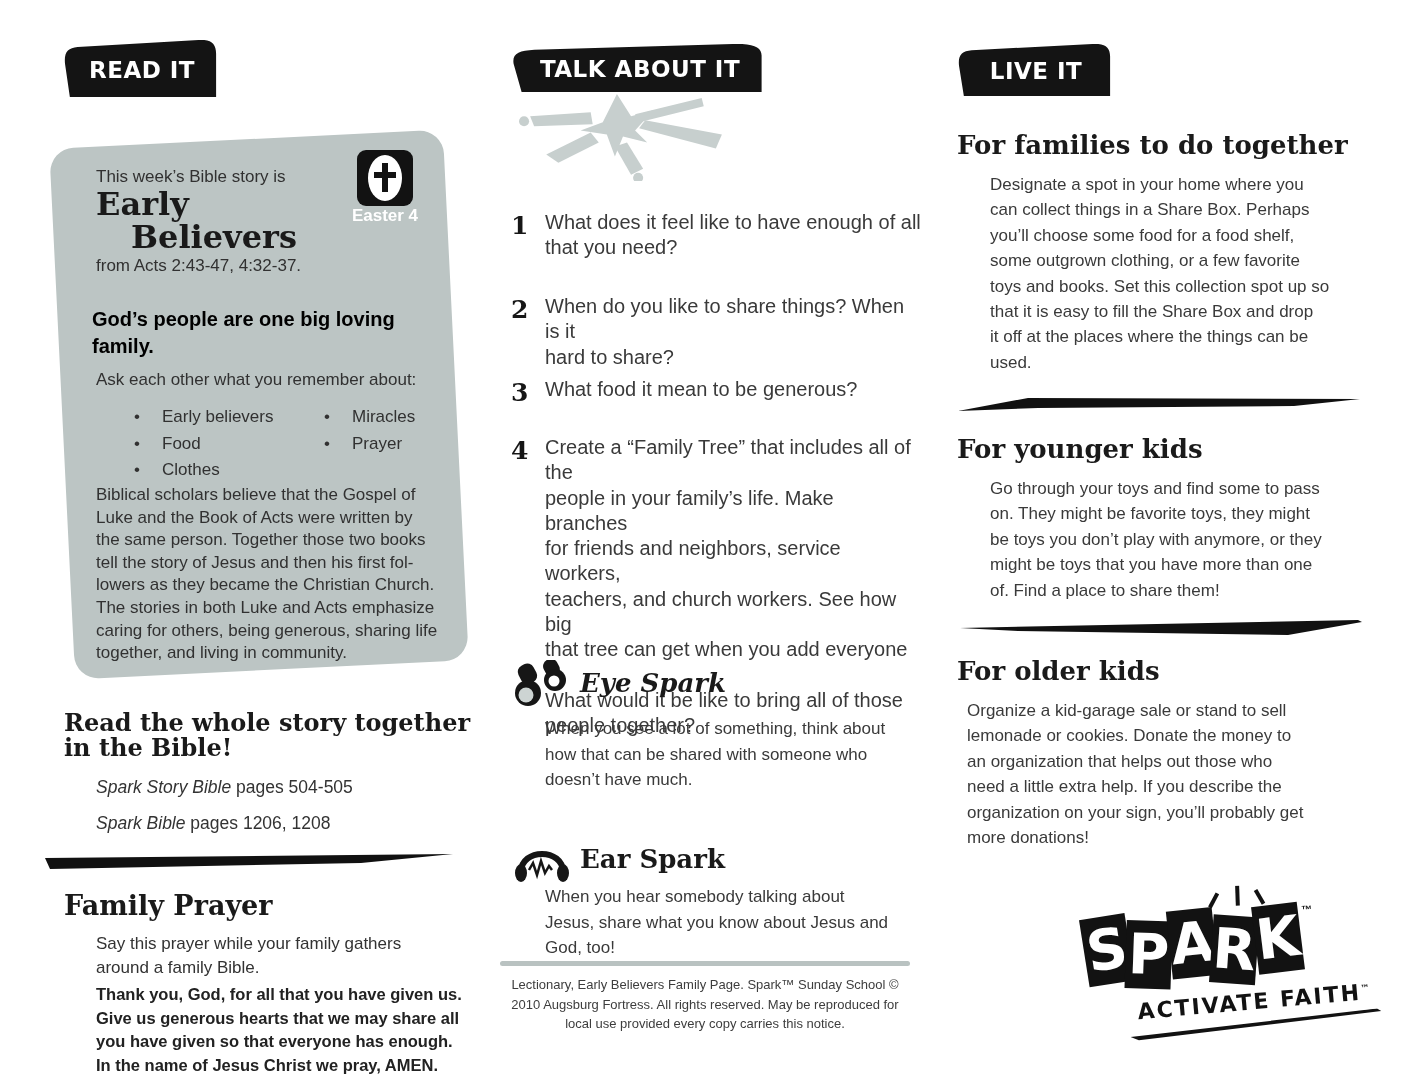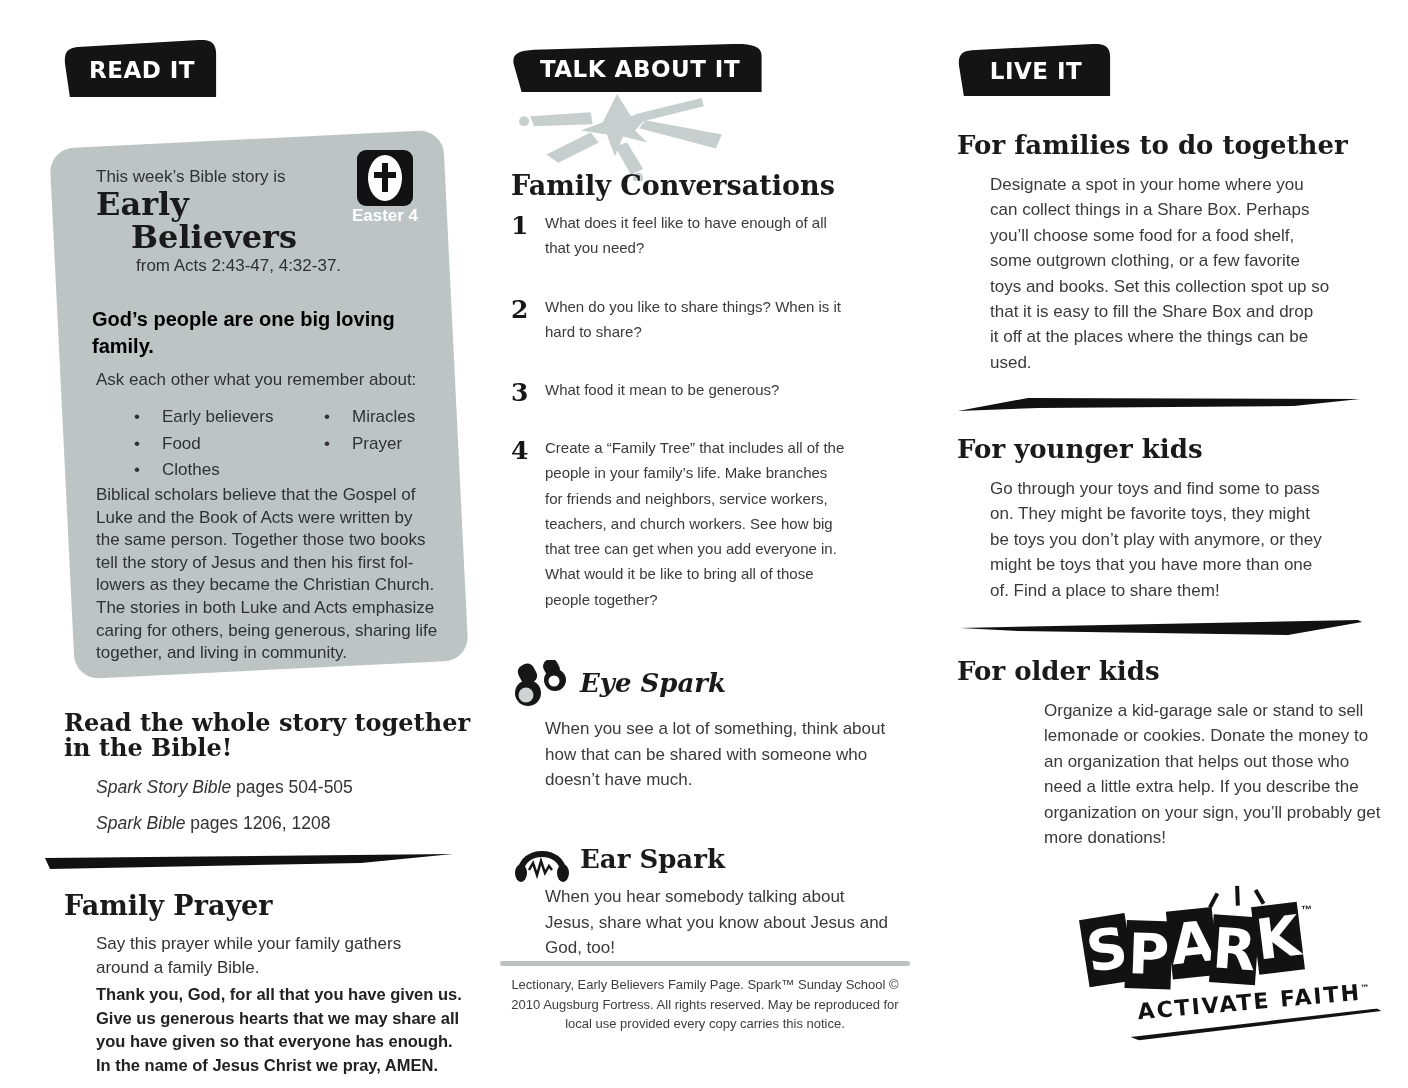--- a/index.html
+++ b/index.html
@@ -19,21 +19,21 @@
   .card-bg{left:62px;top:139px;width:394px;height:531px;background:#bcc5c4;border-radius:24px;
       transform:rotate(-2.8deg);}
   .slab{font-family:"DejaVu Serif",serif;font-weight:bold;color:#1a1a1a;}
   .story-intro{left:96px;top:167px;font-size:17px;color:#313131;}
   .story-title1{left:96px;top:188px;font-size:32px;line-height:1;}
   .story-title2{left:131px;top:221px;font-size:32px;line-height:1;}
   .badge{left:357px;top:150px;width:56px;height:56px;}
   .badge svg{width:56px;height:56px;}
   .badge-label{left:342px;top:206px;width:86px;text-align:center;color:#ffffff;
       font-weight:bold;font-size:17px;}
-  .story-ref{left:96px;top:256px;font-size:17px;color:#313131;margin-left:40px;}
+  .story-ref{left:96px;top:256px;font-size:17px;color:#313131;}
   .story-theme{left:92px;top:306px;font-size:20px;font-weight:bold;color:#000000;
       line-height:1.35;white-space:pre-line;}
   .story-ask{left:96px;top:370px;font-size:17px;color:#313131;}
   .bullet-col{list-style:none;margin:12px;padding:0;font-size:17px;color:#313131;}
   .bullet-col li{line-height:26.5px;}
   .bullet-col li::before{content:"•";display:inline-block;width:28px;}
   .bullets-1{left:122px;top:392px;}
   .bullets-2{left:312px;top:392px;}
   .story-para{left:96px;top:484px;font-size:17px;line-height:22.6px;white-space:pre-line;color:#313131;}
   
@@ -48,41 +48,41 @@
   .fp-h{left:64px;top:890px;font-size:27px;}
   .fp-intro{left:96px;top:932px;font-size:17px;line-height:24px;white-space:pre-line;color:#333;}
   .fp-prayer{left:96px;top:983px;font-size:16.5px;font-weight:bold;line-height:23.6px;
       white-space:pre-line;color:#222;}
   
   .burst{left:518px;top:90px;width:212px;height:86px;}
   .fc-h{left:511px;top:170px;font-size:27px;}
   .q{position:absolute;left:511px;width:410px;display:flex;}
   .q-num{width:34px;flex:0 0 34px;font-family:"DejaVu Serif",serif;font-weight:bold;
       font-size:25px;color:#161616;line-height:1;padding-top:3px;}
-  .q-text{font-size:15px;line-height:25.3px;white-space:pre-line;color:#3a3a3a;}
+  .q-text{font-size:20px;line-height:25.3px;white-space:pre-line;color:#3a3a3a;}
   .q1{top:210px;} .q2{top:294px;} .q3{top:377px;} .q4{top:435px;}
   .eye-icon{left:513px;top:660px;width:58px;height:50px;}
   .eye-h{left:580px;top:668px;font-size:26px;font-style:italic;}
   .eye-text{left:545px;top:710px;font-size:17px;line-height:25.5px;white-space:pre-line;margin-top:6px;}
   .ear-icon{left:512px;top:840px;width:60px;height:46px;}
   .ear-h{left:580px;top:844px;font-size:26px;}
   .ear-text{left:545px;top:884px;font-size:17px;line-height:25.5px;white-space:pre-line;}
   .mid-rule{left:500px;top:961px;width:410px;height:5px;background:#b9c2c1;border-radius:3px;}
   .mid-footer{left:488px;top:975px;width:434px;font-size:13px;line-height:19.5px;
       text-align:center;white-space:pre-line;color:#3d3d3d;}
   
   .fam-h{left:957px;top:130px;font-size:26px;}
   .body-para{font-size:17px;line-height:25.4px;white-space:pre-line;color:#3a3a3a;}
   .fam-text{left:990px;top:172px;}
   .divider-b{left:958px;top:395px;width:404px;height:18px;}
   .yk-h{left:957px;top:434px;font-size:26px;}
   .yk-text{left:990px;top:476px;}
   .divider-c{left:958px;top:620px;width:404px;height:18px;}
   .ok-h{left:957px;top:656px;font-size:26px;}
-  .ok-text{left:1044px;top:698px;}
+  .ok-text{left:967px;top:698px;}
   
   .spark-logo{left:1078px;top:888px;width:300px;height:160px;transform:rotate(-2deg);}
   .spark-rays{position:absolute;left:128px;top:-2px;width:70px;height:26px;}
   .spark-word{position:absolute;left:6px;top:18px;display:flex;align-items:flex-start;}
   .spark-word .tile{background:#121212;color:#ffffff;font-family:"DejaVu Sans",sans-serif;
       font-weight:bold;font-size:56px;line-height:1;width:46px;height:68px;display:flex;
       align-items:center;justify-content:center;margin-right:-3px;}
   .spark-word .tile:nth-child(1){transform:rotate(-7deg) translateY(6px);}
   .spark-word .tile:nth-child(2){transform:rotate(4deg) translateY(12px);}
   .spark-word .tile:nth-child(3){transform:rotate(-4deg) translateY(2px);}
@@ -181,21 +181,20 @@
         <polygon points="28,64 72,42 80,52 40,72"></polygon>
         <polygon points="96,56 112,84 124,78 108,52"></polygon>
         <polygon points="120,38 196,58 202,44 126,30"></polygon>
         <polygon points="116,24 182,8 184,16 120,32"></polygon>
         <circle cx="6" cy="31" r="5"></circle>
         <circle cx="119" cy="87" r="5"></circle>
       </g>
     </svg>
   </div>
 
-  <div class="abs fc-h slab">Family Conversations</div>
 
   <div class="q q1">
     <div class="q-num">1</div>
     <div class="q-text">What does it feel like to have enough of all
 that you need?</div>
   </div>
   <div class="q q2">
     <div class="q-num">2</div>
     <div class="q-text">When do you like to share things? When is it
 hard to share?</div>

